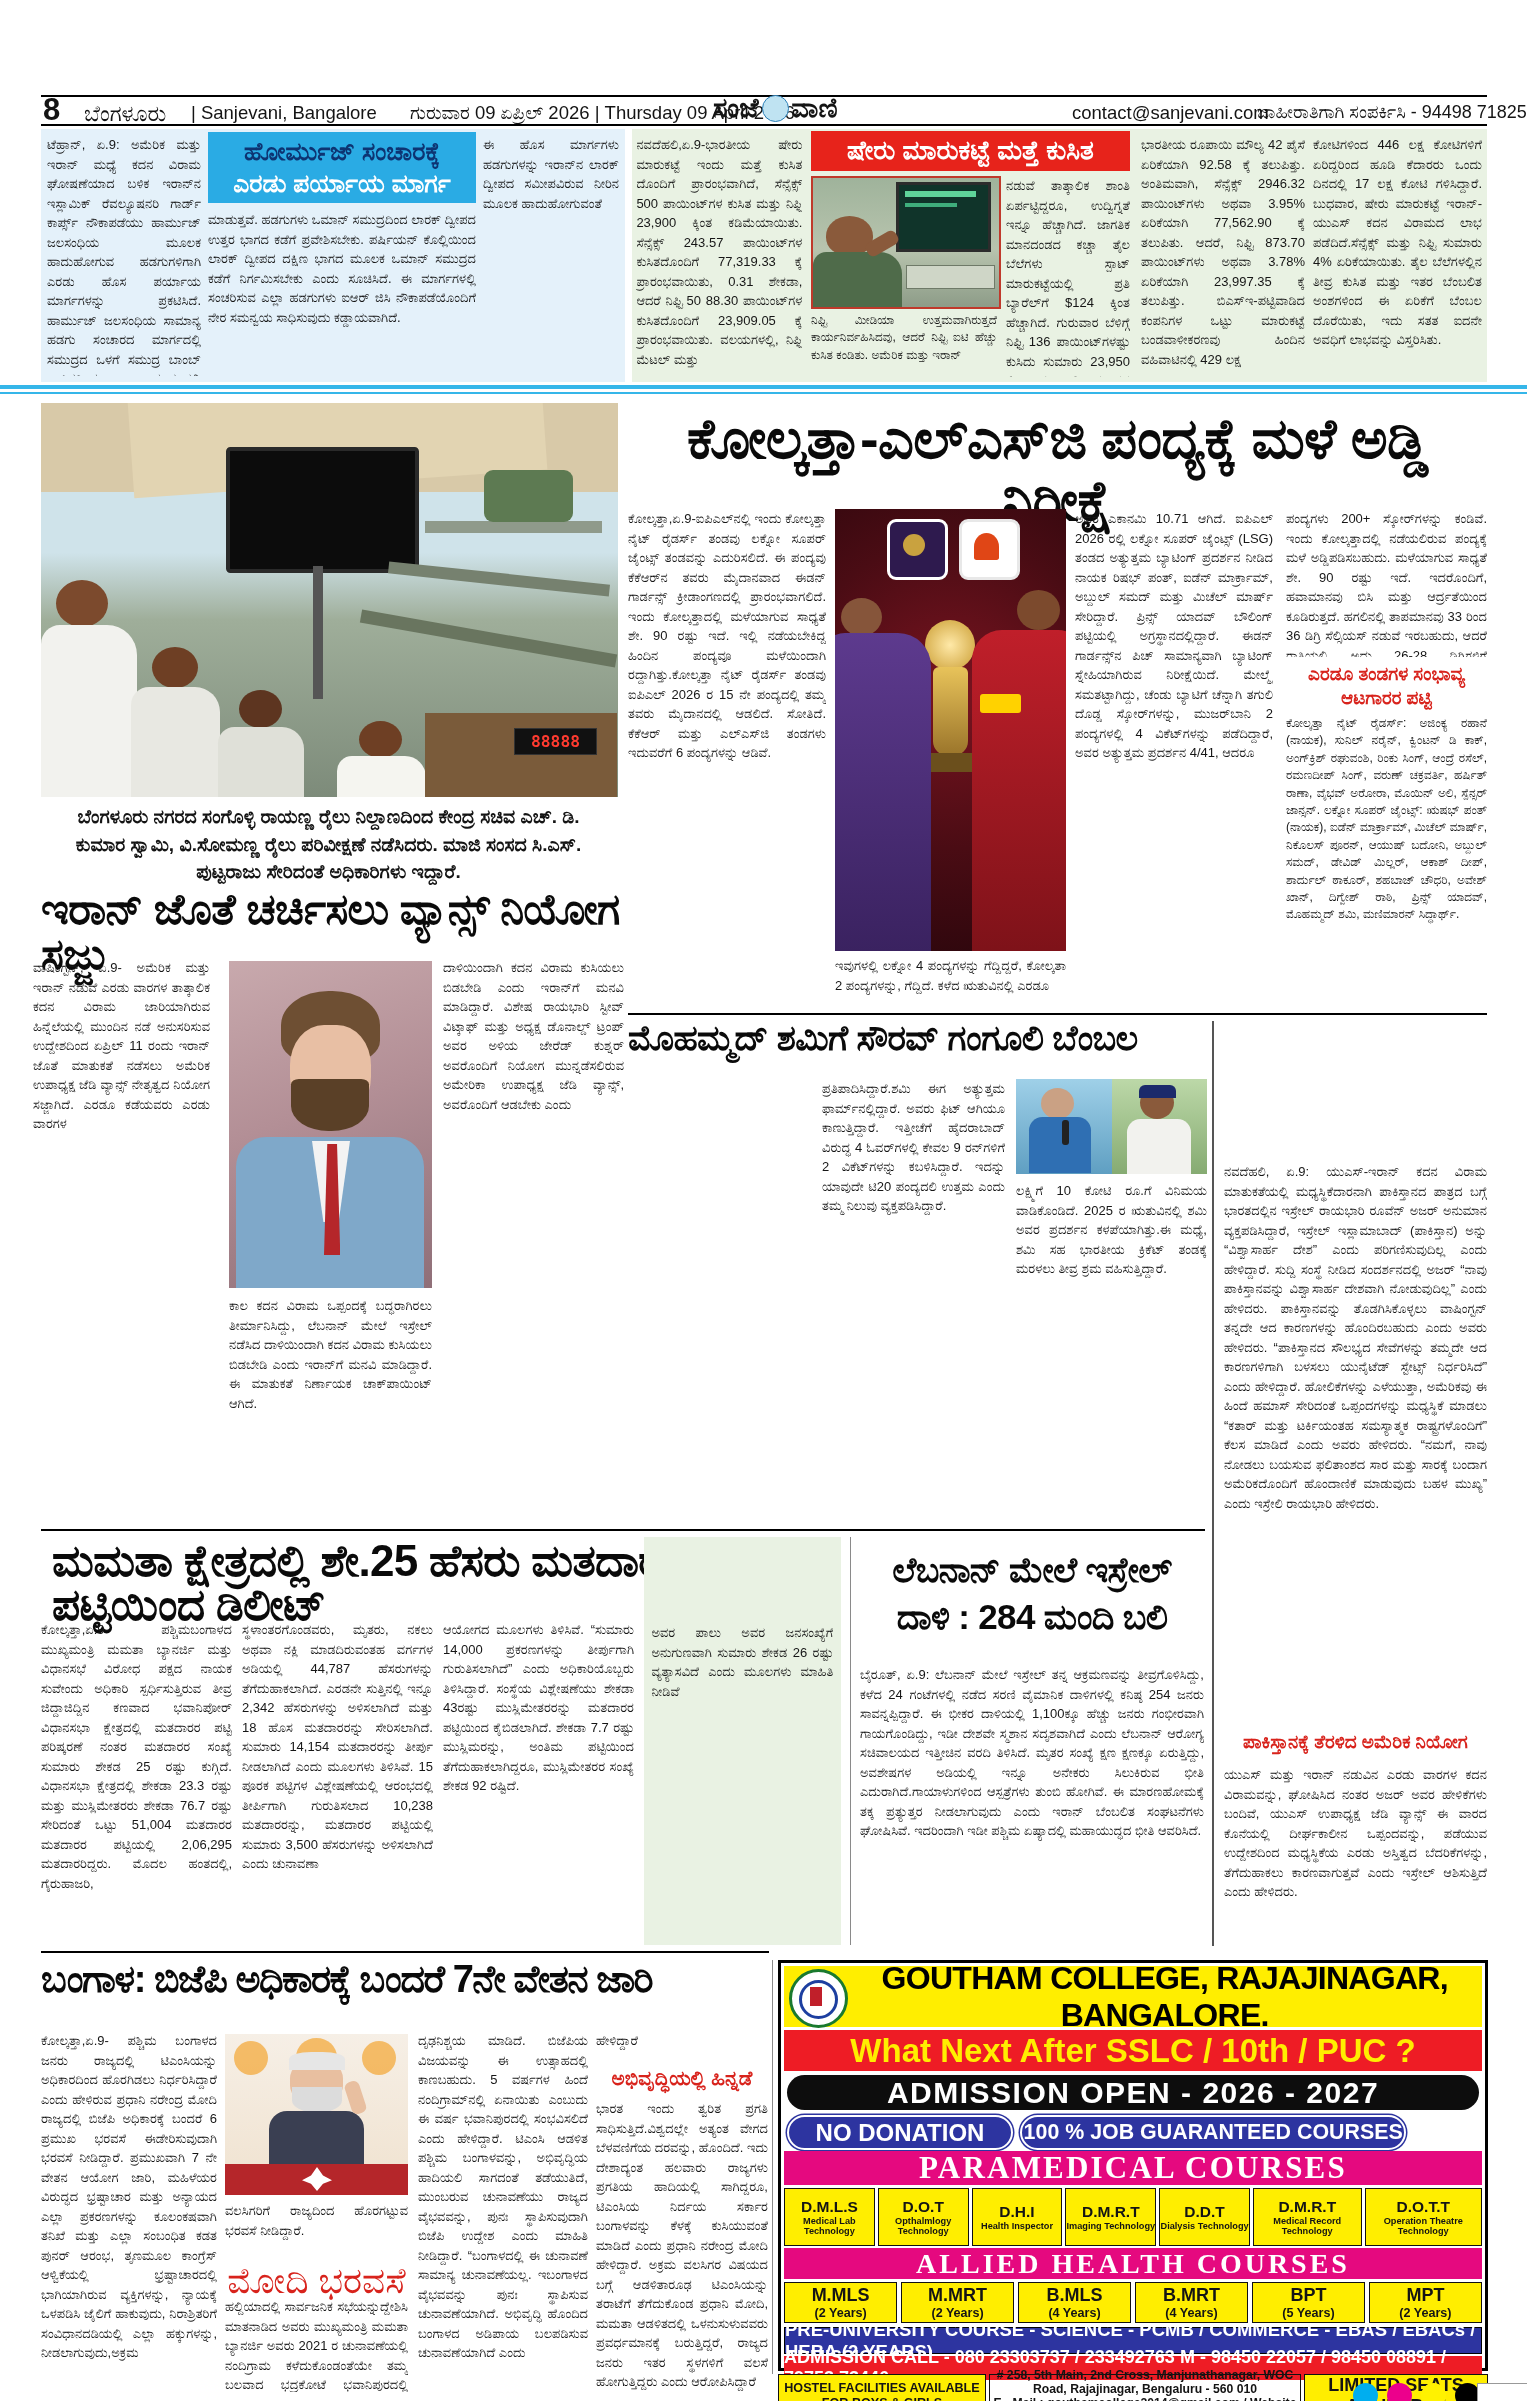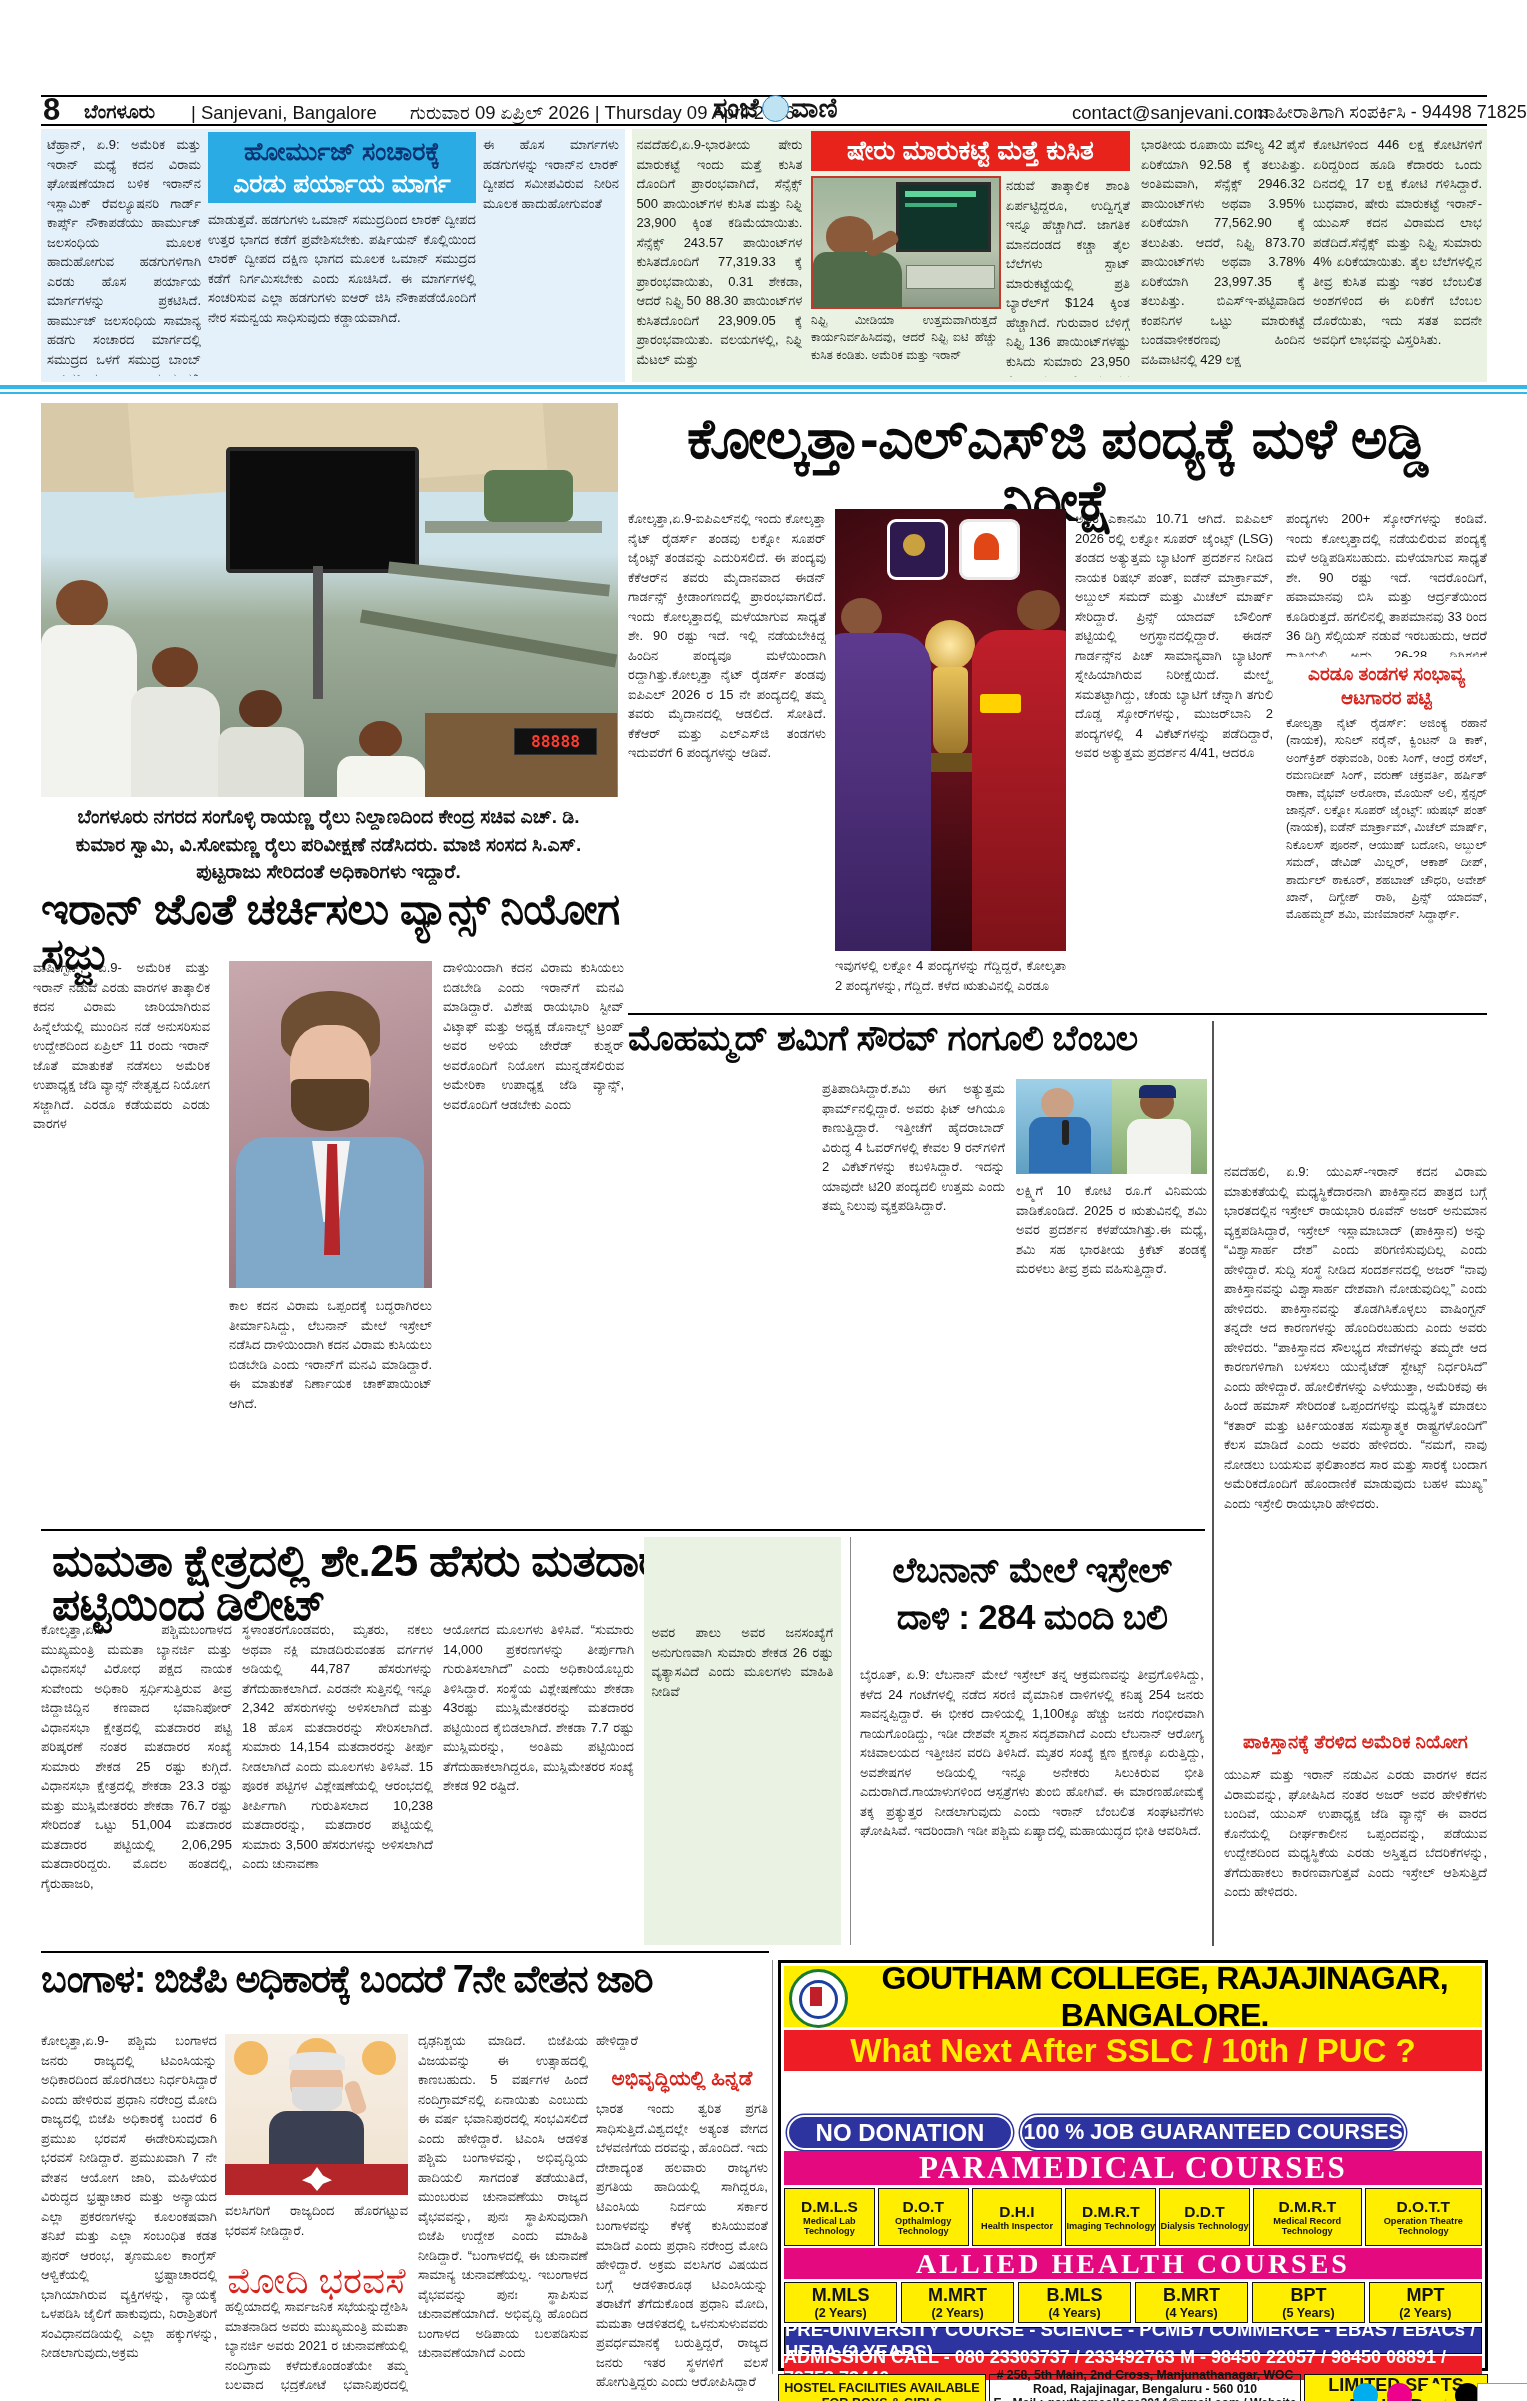--- a/index.html
+++ b/index.html
@@ -18,21 +18,21 @@
   .pill{border-radius:30px;display:flex;align-items:center;justify-content:center;font-weight:bold;color:#fff;}
   .shape{position:absolute;}
 </style>
 </head>
 <body>
 
 <div id="page">
 
   <div class="rule" style="left:41px;top:95px;width:1446px;height:1.5px;"></div>
   <div class="abs" style="left:43px;top:92px;font-size:31px;font-weight:900;">8</div>
-  <div class="abs" style="left:84px;top:101px;font-size:19px;font-weight:bold;">ಬೆಂಗಳೂರು</div>
+  <div class="abs" style="left:84px;top:101px;font-size:22px;font-weight:normal;">ಬೆಂಗಳೂರು</div>
   <div class="abs" style="left:191px;top:102px;font-size:18.5px;">| Sanjevani, Bangalore</div>
   <div class="abs" style="left:410px;top:102px;font-size:18.5px;">ಗುರುವಾರ 09 ಏಪ್ರಿಲ್ 2026 | Thursday 09 April 2026</div>
   <div class="abs" style="left:713px;top:93px;font-size:27px;font-weight:900;display:flex;align-items:center;gap:3px;">
     <span>ಸಂಜೆ</span>
     <span style="width:25px;height:25px;border-radius:50%;background:#bfe3f2;border:1.5px solid #2a7fb8;display:inline-block;"></span>
     <span>ವಾಣಿ</span>
   </div>
   <div class="abs" style="left:1072px;top:102px;font-size:18.5px;">contact@sanjevani.com</div>
   <div class="abs" style="left:1257px;top:102px;font-size:18px;">ಜಾಹೀರಾತಿಗಾಗಿ ಸಂಪರ್ಕಿಸಿ - 94498 71825</div>
   <div class="rule" style="left:41px;top:124px;width:1446px;height:2.2px;"></div>
@@ -202,20 +202,21 @@
         <div class="shape" style="left:13.3px;top:12px;width:33px;height:33px;border-radius:50%;border:3px solid #1d3fa0;background:#fff;"></div>
         <div class="shape" style="left:24px;top:19px;width:12px;height:19px;background:#c01f2a;"></div>
       </div>
       <div style="flex:1;text-align:center;font-size:32px;font-weight:900;color:#000;letter-spacing:-0.7px;">GOUTHAM COLLEGE, RAJAJINAGAR, BANGALORE.</div>
     </div>
 
     <div class="abs" style="left:3px;top:67px;width:698px;height:41px;background:#ee1c25;display:flex;align-items:center;justify-content:center;">
       <span style="color:#ffee00;font-size:33px;font-weight:900;">What Next After SSLC / 10th / PUC ?</span>
     </div>
 
+    <div class="abs pill" style="left:6px;top:112px;width:692px;height:35px;background:#0d0d0d;font-size:30px;letter-spacing:1.5px;">ADMISSION OPEN - 2026 - 2027</div>
 
     <div class="abs" style="left:6px;top:152px;width:619px;height:31px;display:flex;gap:7.4px;">
       <div class="pill" style="width:222px;height:31px;background:#2d34a0;border:2.2px solid #fff;box-shadow:0 0 0 1.5px #2d34a0;font-size:24px;">NO DONATION</div>
       <div class="pill" style="flex:1;height:31px;background:#2d34a0;border:2.2px solid #fff;box-shadow:0 0 0 1.5px #2d34a0;font-size:21.4px;">100 % JOB GUARANTEED COURSES</div>
     </div>
 
     <div class="abs banner" style="left:3px;top:188px;width:698px;height:34px;background:#e5097f;color:#fff;font-family:'Liberation Serif',serif;font-size:31px;letter-spacing:2.2px;">PARAMEDICAL COURSES</div>
 
     <div class="abs" style="left:3px;top:225px;width:698px;height:58px;display:flex;gap:3px;">
       <div class="ybox" style="flex:1;">

